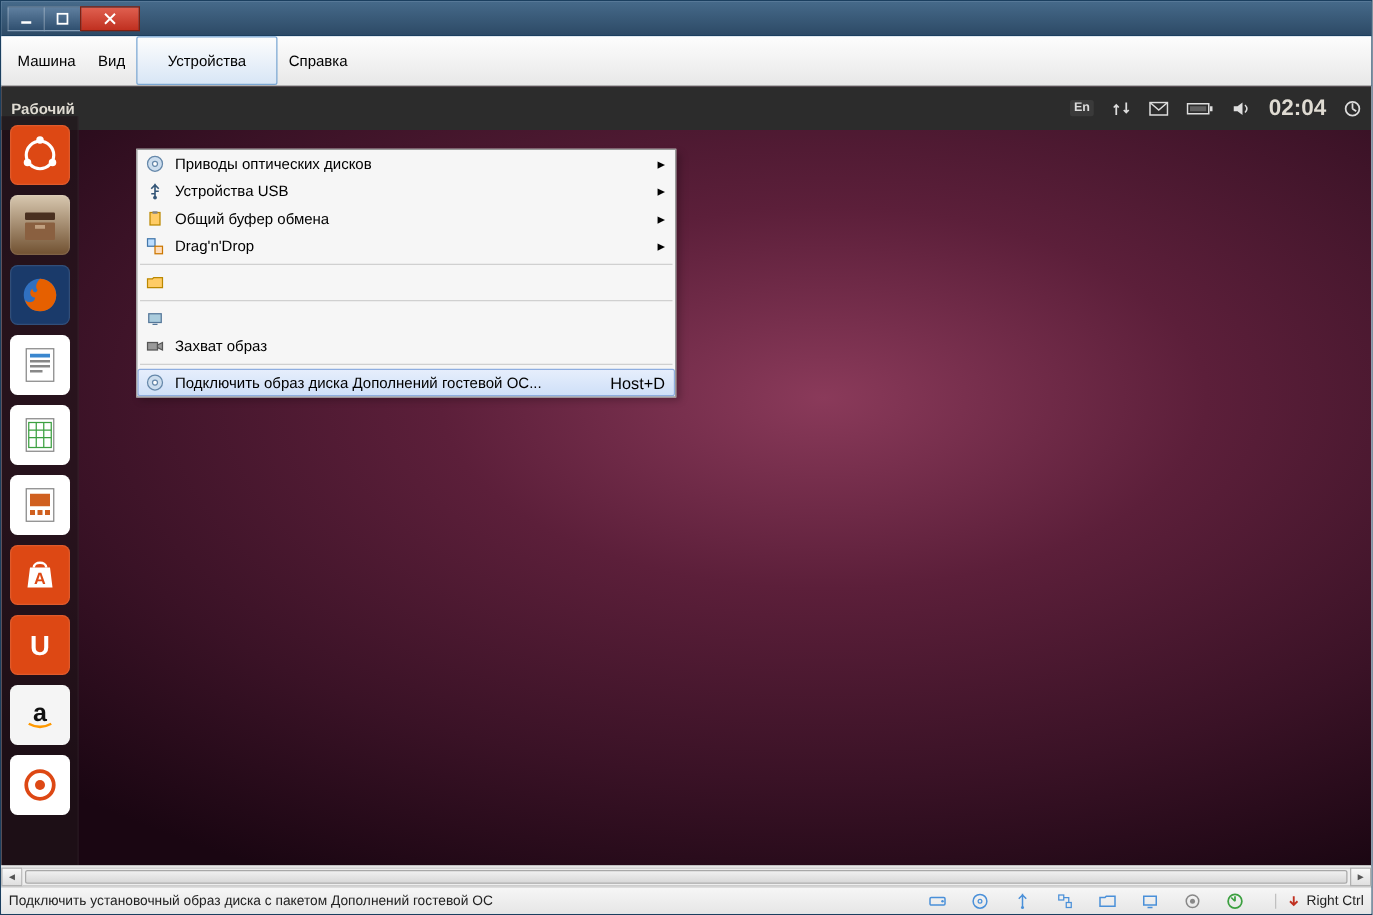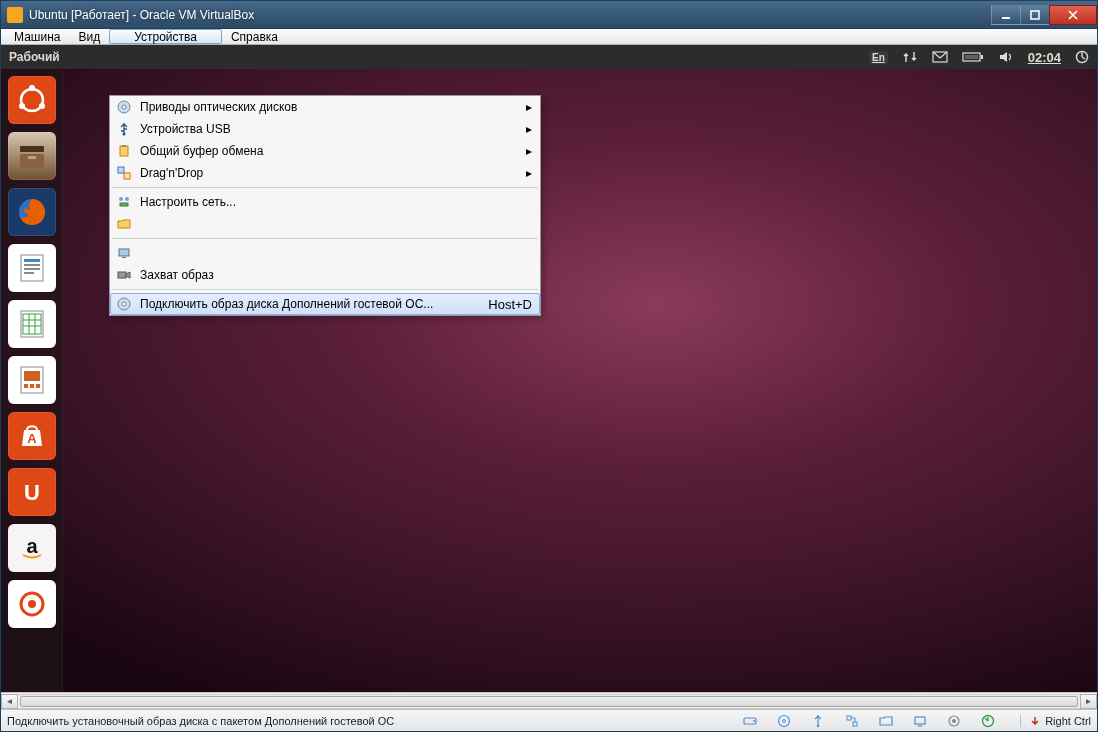--- a/index.html
+++ b/index.html
@@ -9,35 +9,35 @@
   .win7-window { position: absolute; inset: 0; background: linear-gradient(#a7c7e7, #6ba3d6 40%, #5a8fbf); border: 1px solid #1b3f5f; display: flex; flex-direction: column; }
   .titlebar { height: 28px; display: flex; align-items: center; justify-content: space-between; background: linear-gradient(#466a8a, #2d4a66); color: #fff; padding: 0 0 0 6px; border-bottom: 1px solid #1b3f5f; }
   .titlebar-left { display: flex; align-items: center; gap: 6px; font-size: 12px; text-shadow: 0 0 4px rgba(0,0,0,0.5); }
   .app-icon { width: 16px; height: 16px; background: #f5a623; border-radius: 2px; display:inline-block;}
   .win-controls { display: flex; height: 20px; }
   .win-btn { width: 30px; height: 20px; display:flex; align-items:center; justify-content:center; border:1px solid rgba(255,255,255,0.25); background:linear-gradient(#5f7f9f,#305070); color:#fff; font-size:10px; margin-left:-1px;}
   .win-btn.close { width: 48px; background: linear-gradient(#e06050, #c03020); border-color:#802010;}
   .win-btn svg { width:10px; height:10px; }
 
   
-  .vbox-menubar { height: 16px; background: linear-gradient(#fdfdfd, #e8e8e8); border-bottom: 1px solid #b0b0b0; display:flex; align-items:stretch; padding-left:4px; font-size: 12px;}
+  .vbox-menubar { height: 40px; background: linear-gradient(#fdfdfd, #e8e8e8); border-bottom: 1px solid #b0b0b0; display:flex; align-items:stretch; padding-left:4px; font-size: 12px;}
   .vbox-menu-item { padding: 3px 9px; display:flex; align-items:center; color:#000; cursor:default;}
   .vbox-menu-item.active { background: linear-gradient(#fdfdfd,#d8e6f6); border:1px solid #7aa7d4; border-radius:2px; padding:2px 24px;}
 
   
   .content-wrap { position: relative; flex: 1; background: #fff; display:flex; flex-direction:column; min-height:0; }
   .vm-viewport { position: relative; flex:1; background: #fff; overflow:hidden; margin:0; }
 
   
   .ubuntu-desktop { position:absolute; inset:0; background: radial-gradient(ellipse 80% 70% at 60% 40%, #8a3a5a 0%, #5c1f3a 35%, #3a1226 70%, #1a0612 100%); }
-  .ubuntu-topbar { position:absolute; top:0; left:0; right:0; height:24px; background:#2c2c2c; color:#dfdbd2; display:flex; justify-content:space-between; align-items:center; font-size:12px; padding:0 8px;}
+  .ubuntu-topbar { position:absolute; top:0; left:0; right:0; height:35px; background:#2c2c2c; color:#dfdbd2; display:flex; justify-content:space-between; align-items:center; font-size:12px; padding:0 8px;}
   .ubuntu-topbar-left { font-weight:bold; }
-  .ubuntu-topbar-right { display:flex; gap:14px; align-items:center;text-decoration:underline; }
+  .ubuntu-topbar-right { display:flex; gap:14px; align-items:center; }
   .ubuntu-topbar-right .ico { display:flex; align-items:center; justify-content:center; }
-  .ubuntu-time { font-size: 13px; font-weight: 600; }
+  .ubuntu-time { font-size: 18px; font-weight: 600; }
   .ubuntu-launcher { position:absolute; left:0; top:24px; bottom:0; width:62px; background: rgba(30,20,25,0.65); border-right:1px solid rgba(255,255,255,0.05); padding-top:4px; display:flex; flex-direction:column; align-items:center; gap:2px;}
   .launcher-item { width:48px; height:48px; border-radius:6px; margin:3px 0; display:flex; align-items:center; justify-content:center; background:rgba(255,255,255,0.04); box-shadow: inset 0 0 0 1px rgba(255,255,255,0.1); position:relative;}
   .launcher-item svg { width:36px; height:36px; }
 
   
   .dropdown { position:absolute; left:108px; top:50px; width:432px; background:#f6f6f6; border:1px solid #9a9a9a; box-shadow:3px 3px 6px rgba(0,0,0,0.25); font-size:12px; color:#000; z-index:100; }
   .dropdown-item { display:flex; align-items:center; height:22px; padding:0 8px 0 6px; gap:8px; cursor:default;justify-content:space-between;}
   .dropdown-item .mi-icon { width:16px; height:16px; display:flex; align-items:center; justify-content:center; flex-shrink:0;}
   .dropdown-item .mi-label { flex:1; white-space:nowrap;}
   .dropdown-item .mi-shortcut { color:#000; font-size:13px; white-space:nowrap;}
@@ -58,24 +58,20 @@
   .status-host { display:flex; align-items:center; gap:4px; border-left:1px solid #c0c0c0; padding-left:8px; margin-left:6px;}
 
   .en-badge { background:#3a3a3a; color:#ddd; padding:1px 3px; border-radius:2px; font-size:10px; font-weight:bold; }
 </style>
 </head>
 <body>
 
 <div class="win7-window">
 
   <div class="titlebar">
-    <div class="titlebar-left">
-      <span class="app-icon"></span>
-      <span>Ubuntu [Работает] - Oracle VM VirtualBox</span>
-    </div>
     <div class="win-controls">
       <div class="win-btn">
           <svg viewBox="0 0 10 10">
             <rect x="1" y="7" width="8" height="2" fill="#fff"></rect>
           </svg>
         </div>
       <div class="win-btn">
           <svg viewBox="0 0 10 10">
             <rect x="1" y="1" width="8" height="8" fill="none" stroke="#fff" stroke-width="1.5"></rect>
           </svg>
@@ -253,30 +249,20 @@
               <svg width="14" height="14" viewBox="0 0 14 14">
                 <rect x="1" y="1" width="6" height="6" fill="#bdf" stroke="#47a"></rect>
                 <rect x="7" y="7" width="6" height="6" fill="#fdb" stroke="#c70"></rect>
               </svg>
             </span>
           <span class="mi-label">Drag'n'Drop</span>
           <span class="mi-arrow">▸</span>
         </div>
         <div class="dropdown-sep"></div>
 
-        <div class="dropdown-item">
-          <span class="mi-icon">
-              <svg width="14" height="14" viewBox="0 0 14 14">
-                <rect x="3" y="8" width="8" height="3" fill="#6a6" stroke="#383"></rect>
-                <circle cx="4" cy="4" r="2" fill="#89c"></circle>
-                <circle cx="10" cy="4" r="2" fill="#89c"></circle>
-              </svg>
-            </span>
-          <span class="mi-label">Настроить сеть...</span>
-        </div>
         <div class="dropdown-item">
           <span class="mi-icon">
               <svg width="14" height="14" viewBox="0 0 14 14">
                 <path d="M1 4 L5 4 L6 3 L13 3 L13 11 L1 11 Z" fill="#fc6" stroke="#b80"></path>
               </svg>
             </span>
         </div>
         <div class="dropdown-sep"></div>
 
         <div class="dropdown-item">

